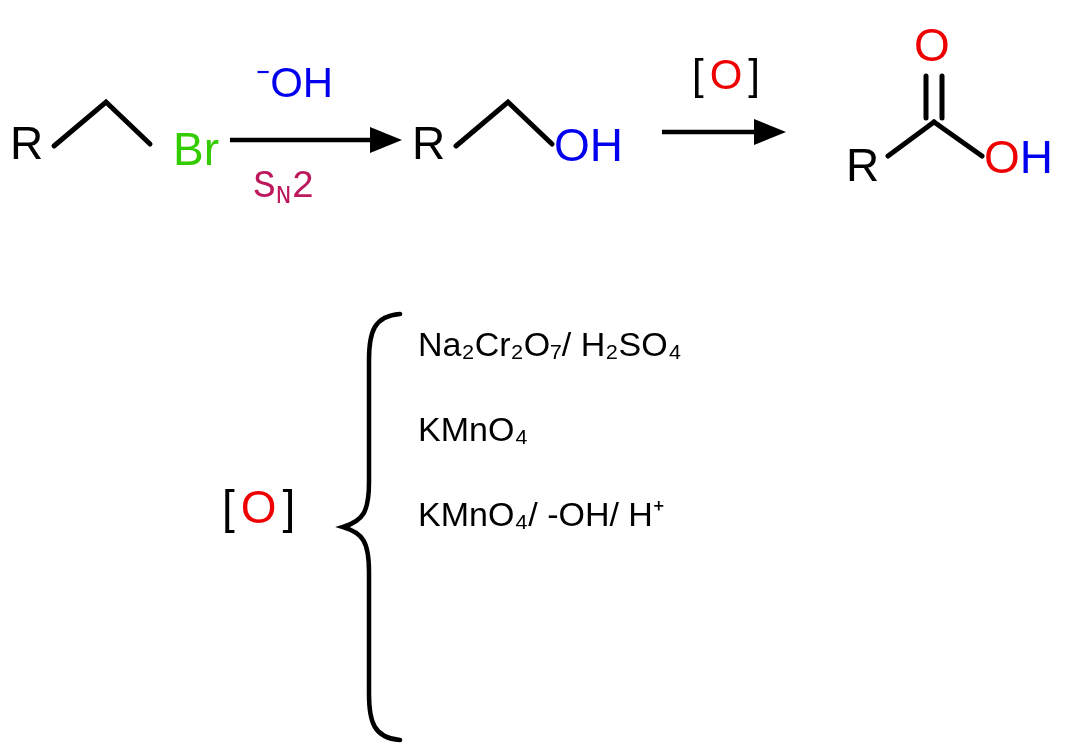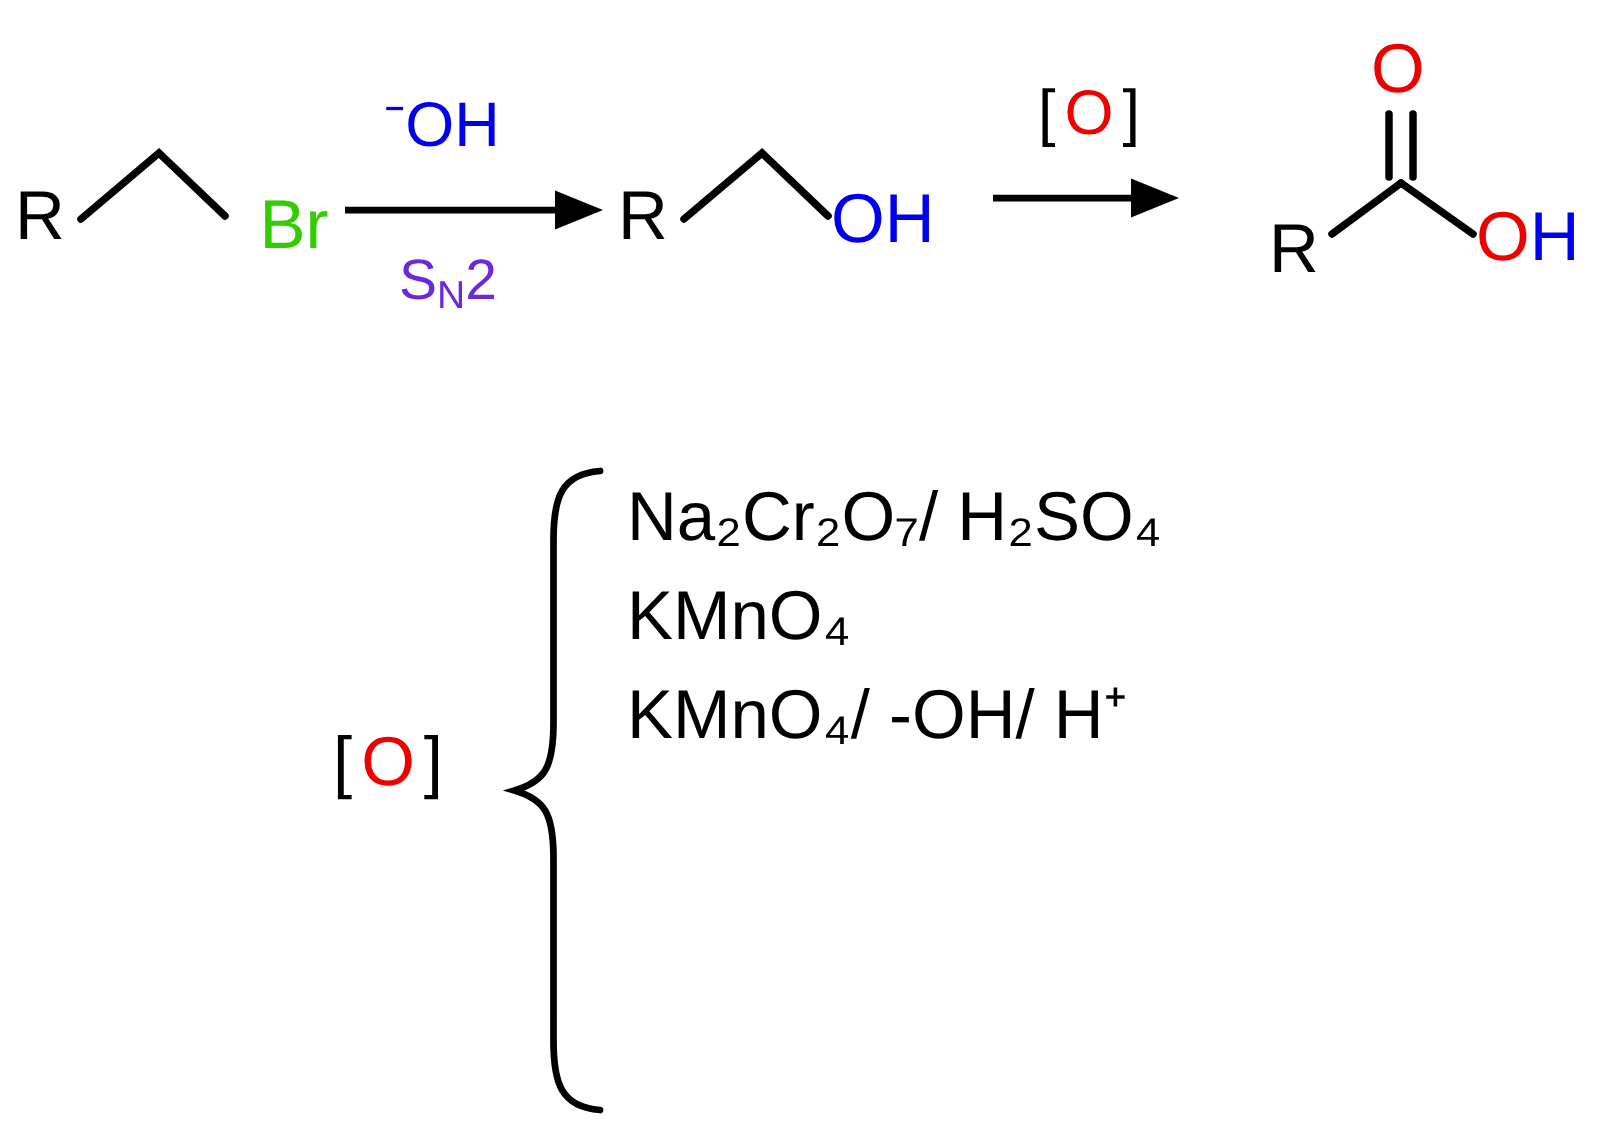--- a/index.html
+++ b/index.html
@@ -34,25 +34,25 @@
 
   .reagent {
     position: absolute;
     font-size: 42px;
     line-height: 1;
     white-space: nowrap;
   }
 
   .sn2 {
     position: absolute;
-    left: 266px; top: 168px;
-    font-family: Liberation Sans, sans-serif;
+    left: 253px; top: 168px;
+    font-family: Liberation Mono, monospace;
     font-size: 38px;
     line-height: 1;
-    color: #6d28d9;
+    color: #be185d;
   }
   .sn2 sub {
     font-size: 26px;
     vertical-align: -6px;
     line-height: 1;
   }
 
   .ox-label {
     position: absolute;
     line-height: 1;
@@ -61,22 +61,22 @@
   }
   .ox-label .sym { margin: 0 6px; }
   .ox-arrow { left: 692px; top: 54px; font-size: 42px; }
   .ox-list  { left: 222px; top: 484px; font-size: 46px; }
 
   .oxidant-items {
     position: absolute;
     left: 418px; top: 318px;
     display: flex;
     flex-direction: column;
-    gap: 14px;
-    font-size: 46px;
+    gap: 33px;
+    font-size: 34px;
     line-height: 52px;
     color: #000;
     white-space: nowrap;
   }
 </style>
 </head>
 <body>
 
 <div class="canvas">
 

